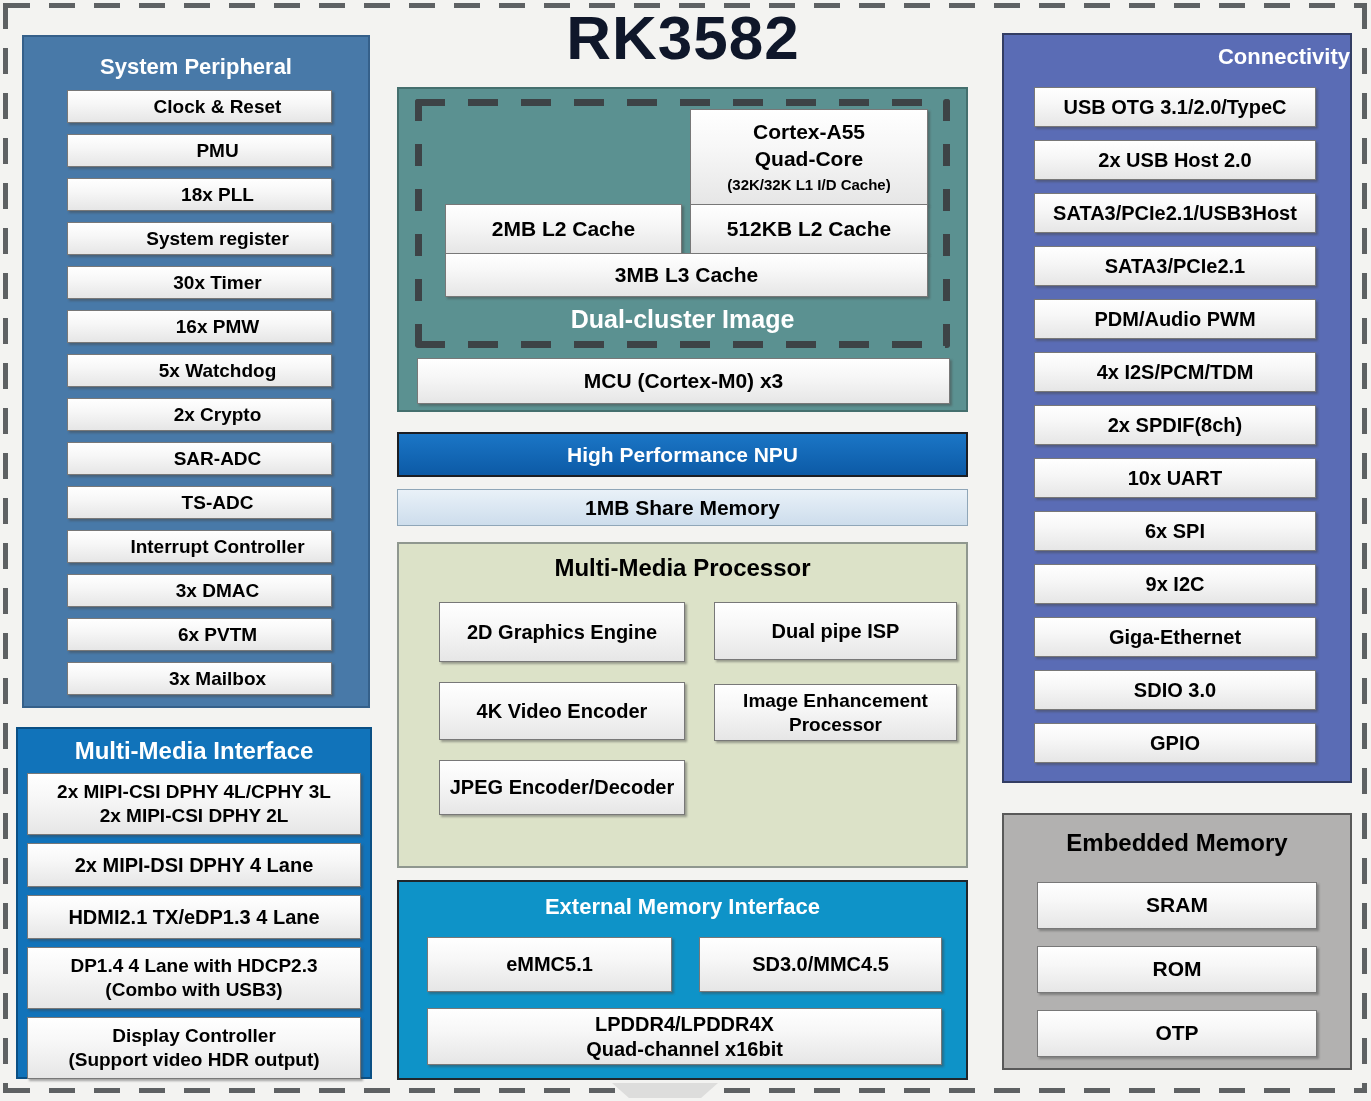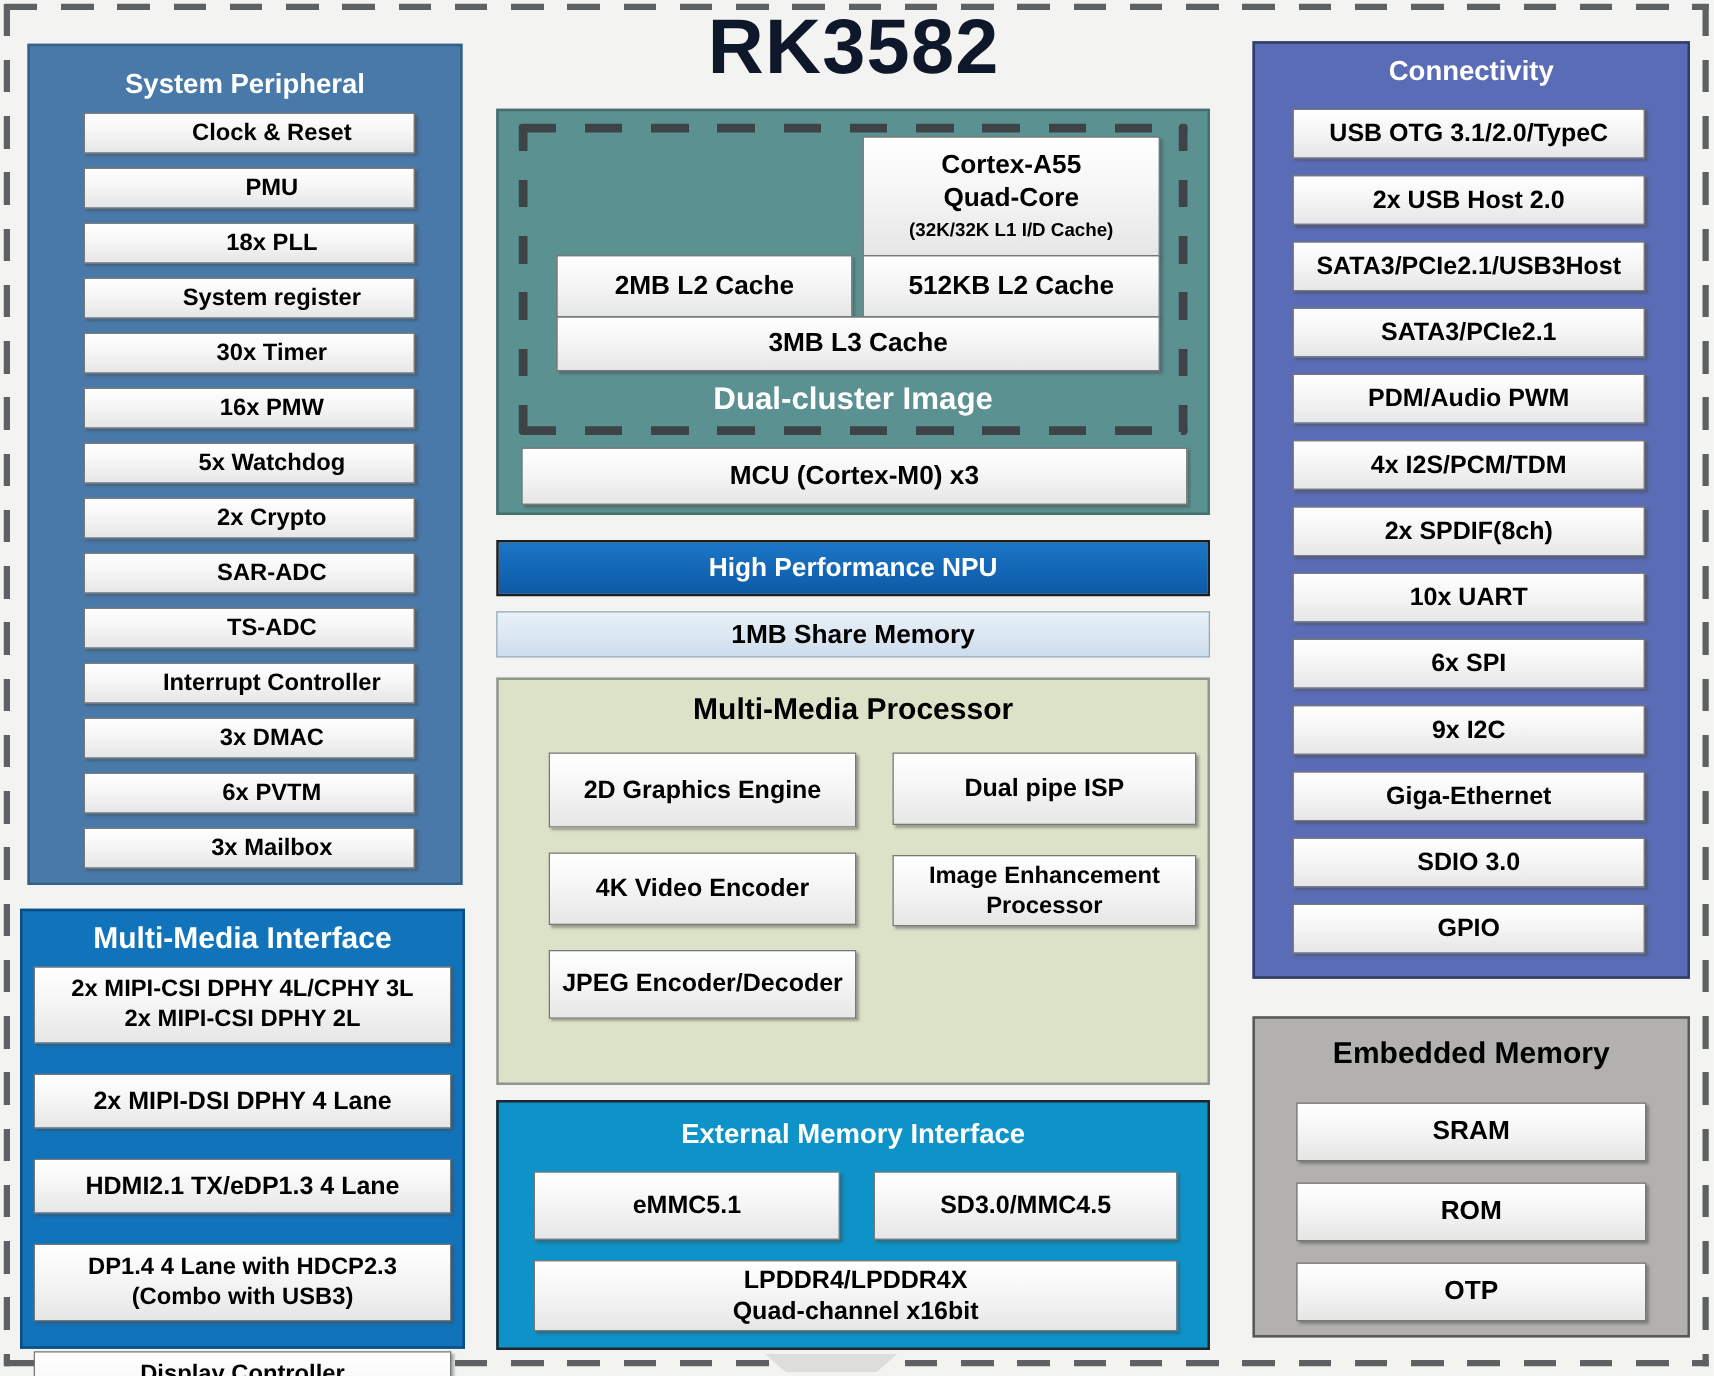--- a/index.html
+++ b/index.html
@@ -38,21 +38,21 @@
     background:#4879a8; border:2px solid #35608a; }
   #system-peripheral .col-title { margin-top:17px; font-size:22px; }
   #sp-items { position:absolute; left:43px; top:53px; width:265px; }
   #sp-items .wbox { height:33px; margin-bottom:11px; font-size:19px;padding-left:36px; }
 
   
   #multi-media-interface { position:absolute; left:16px; top:727px; width:356px; height:352px;
     background:#1173ba; border:2px solid #0a4f84; }
   #multi-media-interface .col-title { margin-top:8px; font-size:24px; }
   #mmi-items { position:absolute; left:9px; top:44px; width:334px; }
-  #mmi-items .wbox { margin-bottom:24px; font-size:19px; }
+  #mmi-items .wbox { margin-bottom:8px; font-size:19px; }
   #mmi-items .one-line { height:44px; font-size:20px; }
   #mmi-items .two-line { height:62px; }
 
   
   #chip-title { position:absolute; left:398px; top:2px; width:570px;
     text-align:center; font-size:62px; font-weight:bold; letter-spacing:1px; color:#0f172a; }
 
   
   #core-box { position:absolute; left:397px; top:87px; width:571px; height:325px;
     background:#5b9191; border:2px solid #446f6e; }
@@ -81,21 +81,21 @@
 
   
   #external-memory-interface { position:absolute; left:397px; top:880px; width:571px; height:200px;
     background:#0e93c8; border:2px solid #20262b; }
   #external-memory-interface .col-title { margin-top:12px; font-size:22px; }
   #external-memory-interface .wbox { position:absolute; font-size:20px; }
 
   
   #connectivity { position:absolute; left:1002px; top:33px; width:350px; height:750px;
     background:#5a6cb5; border:2px solid #333d63; }
-  #connectivity .col-title { margin-top:9px; font-size:22px; }
+  #connectivity .col-title { margin-top:9px; font-size:22px;text-align:right; }
   #conn-items { position:absolute; left:30px; top:52px; width:282px; }
   #conn-items .wbox { height:40px; margin-bottom:13px; font-size:20px; }
 
   
   #embedded-memory { position:absolute; left:1002px; top:813px; width:350px; height:257px;
     background:#b2b1b0; border:2px solid #595959; }
   #embedded-memory .emem-title { margin-top:14px; text-align:center;
     font-size:24px; font-weight:bold; color:#000; }
   #emem-items { position:absolute; left:33px; top:67px; width:280px; }
   #emem-items .wbox { height:47px; margin-bottom:17px; font-size:21px; }

